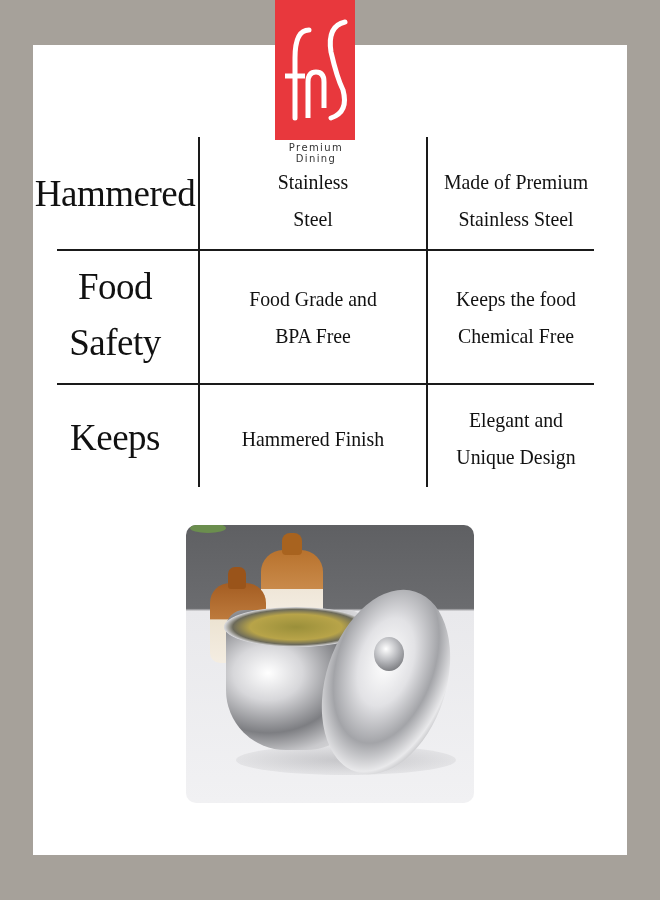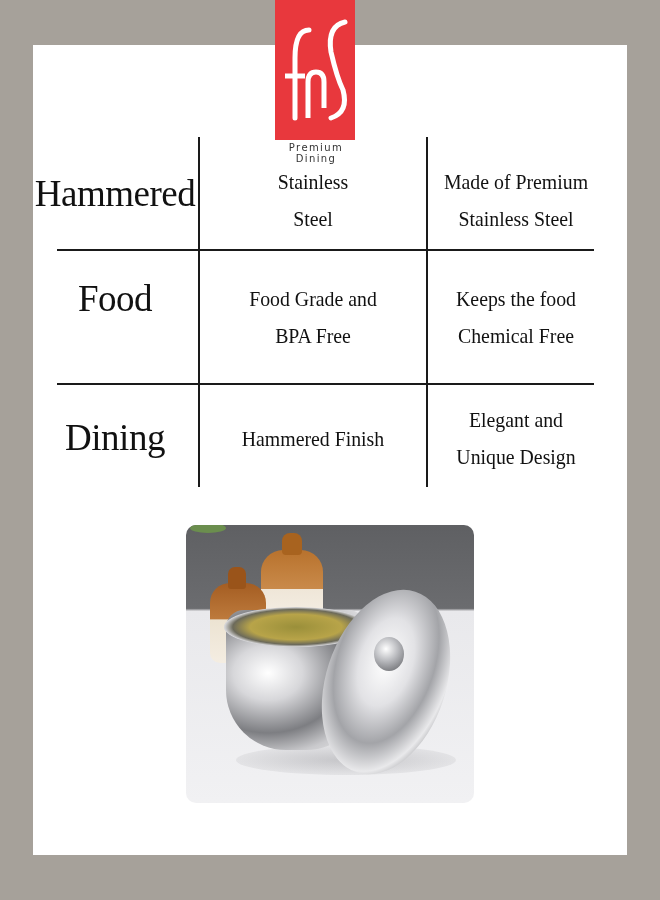--- a/index.html
+++ b/index.html
@@ -68,41 +68,42 @@
     <span>Steel</span>
   </div>
 </div>
 <div class="cell val" style="left:428px;top:155px;width:176px;height:90px">
   <div>
     <span>Made of Premium</span>
     <span>Stainless Steel</span>
   </div>
 </div>
 
-<div class="cell head" style="left:40px;top:244px;width:150px;height:110px">
+<div class="cell head" style="left:40px;top:260px;width:150px;height:110px">
   <div>
     <span>Food</span>
+    <span>Safety</span>
   </div>
 </div>
 <div class="cell val" style="left:200px;top:252px;width:226px;height:130px">
   <div>
     <span>Food Grade and</span>
     <span>BPA Free</span>
   </div>
 </div>
 <div class="cell val" style="left:428px;top:252px;width:176px;height:130px">
   <div>
     <span>Keeps the food</span>
     <span>Chemical Free</span>
   </div>
 </div>
 
 <div class="cell head" style="left:40px;top:386px;width:150px;height:104px">
   <div>
-      <span>Dining</span>
+      <span>Keeps</span>
     </div>
 </div>
 <div class="cell val" style="left:200px;top:386px;width:226px;height:104px">
   <div>
       <span>Hammered Finish</span>
     </div>
 </div>
 <div class="cell val" style="left:428px;top:386px;width:176px;height:104px">
   <div>
     <span>Elegant and</span>

